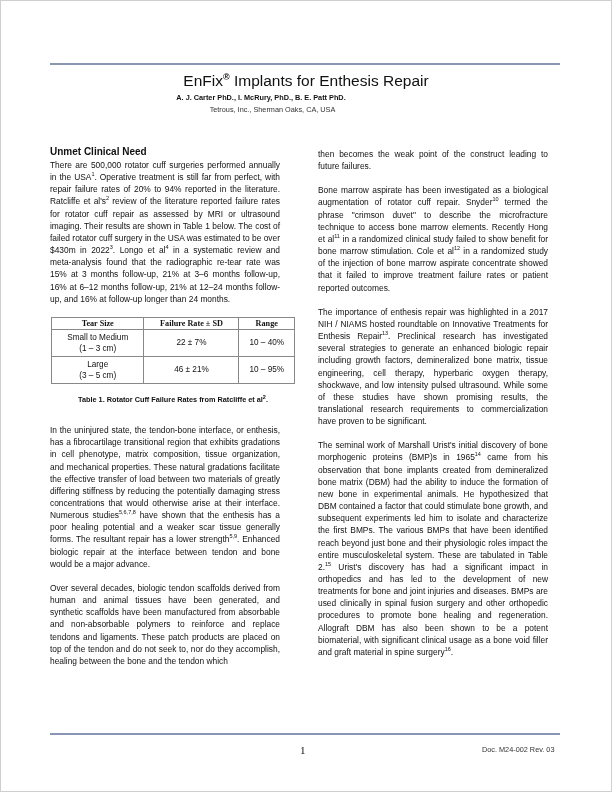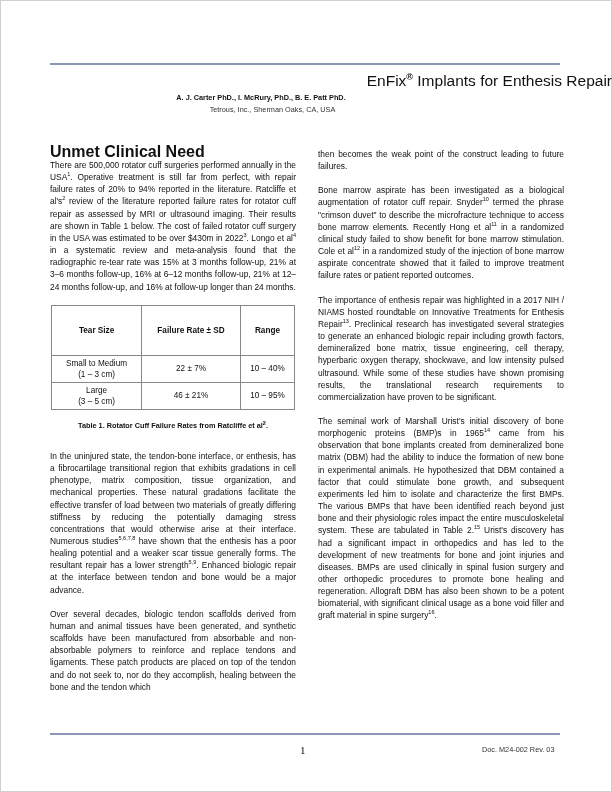--- a/index.html
+++ b/index.html
@@ -4,33 +4,33 @@
 <style>
   html, body { margin: 0; padding: 0; }
   body {
     width: 612px; height: 792px; background: #fff; position: relative; overflow: hidden;
     font-family: "Liberation Sans", sans-serif; color: #111;
   }
   .frame { position: absolute; left: 0; top: 0; width: 610px; height: 790px; border: 1px solid #cfcfcf; }
   .rule { position: absolute; left: 50px; width: 510px; height: 2px; background: #8a96b4; }
   .rule.top { top: 63px; }
   .rule.bottom { top: 733px; }
-  .title { position: absolute; top: 72px; left: 0; width: 612px; text-align: right; font-size: 15.5px; font-weight: normal; letter-spacing: 0; }
+  .title { position: absolute; top: 72px; left: 0; width: 612px; text-align: center; font-size: 15.5px; font-weight: normal; letter-spacing: 0; }
   .title sup { font-size: 9px; font-weight: bold; }
   .authors { position: absolute; top: 93px; left: 0; width: 522px; text-align: center; font-size: 7.3px; font-weight: bold; }
   .affil { position: absolute; top: 105px; left: 0; width: 545px; text-align: center; font-size: 7.3px; color: #333; }
   .col { position: absolute; top: 146px; width: 246px; font-size: 8.4px; line-height: 12.15px; text-align: justify; }
   .col.left { left: 50px; }
   .col.right { left: 318px; top: 148px; }
-  .h2 { font-weight: bold; font-size: 16px; margin: 0 0 1px 0; line-height: 12px; }
-  p { margin: 0 0 12px 0; }
+  .h2 { font-weight: bold; font-size: 10px; margin: 0 0 1px 0; line-height: 12px; }
+  p { margin: 0 16px 12px 0; }
   sup { font-size: 5.5px; line-height: 0; }
   table { border-collapse: collapse; width: 244px; margin: 2px 0 0 1px; font-size: 8.2px; line-height: 11px; }
   th, td { border: 1px solid #888; text-align: center; padding: 2px 2px; }
-  th { font-weight: bold; padding: 19px 2px; }
+  th { font-weight: bold; padding: 0 2px; font-family: Liberation Serif, serif; }
   td { height: 22px; }
   .caption { text-align: center; font-weight: bold; font-size: 7.3px; margin: 10px 0 18px 0; }
   .page-num { position: absolute; top: 744px; left: 300px; font-family: "Liberation Serif", serif; font-size: 11px; }
   .doc-id { position: absolute; top: 745px; left: 482px; font-size: 7.3px; color: #333; }
 </style>
 </head>
 <body>
 
 <div class="frame"></div>
 <div class="rule top"></div>

